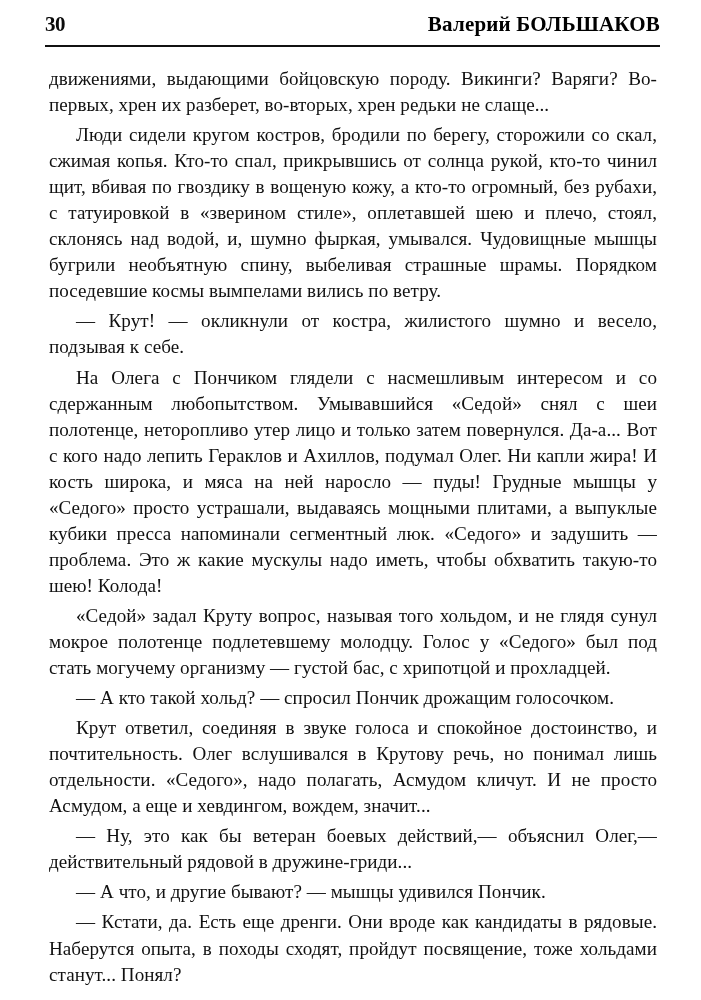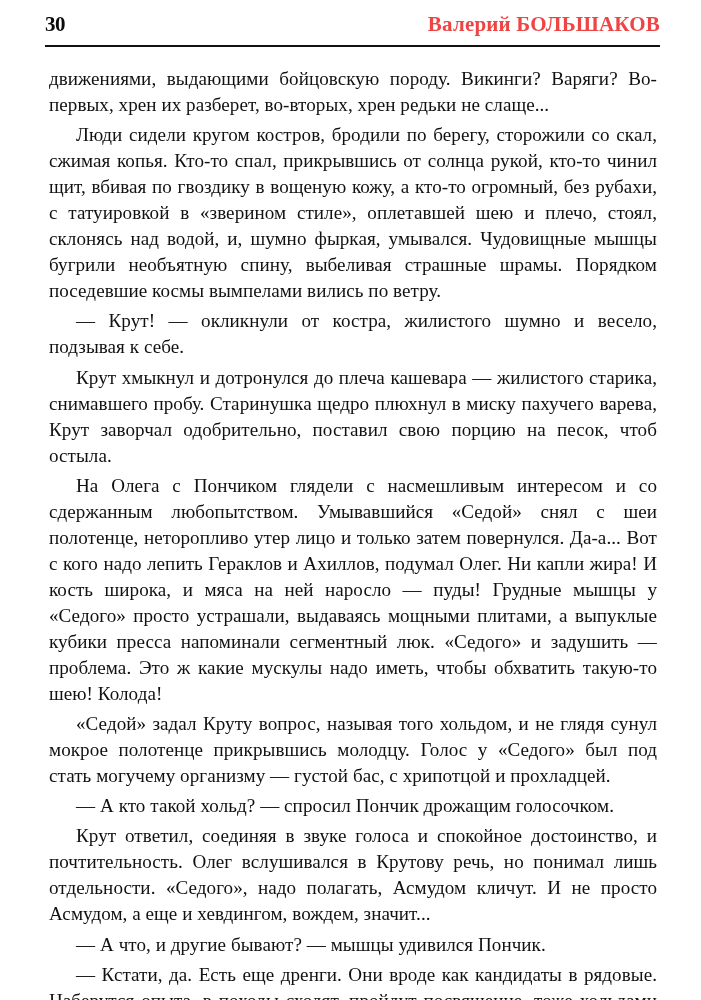--- a/index.html
+++ b/index.html
@@ -46,21 +46,21 @@
     line-height: 24px;
     color: #0a0a0a;
   }
 
   .author {
     font-family: "Liberation Serif", "DejaVu Serif", serif;
     font-weight: bold;
     font-size: 21px;
     line-height: 24px;
     letter-spacing: 0.2px;
-    color: #ef4444;
+    color: #000000;
     white-space: pre;
   }
 
   .head-rule {
     position: absolute;
     left: 45px;
     right: 41px;
     top: 45px;
     height: 0;
     border-top: 2px solid #111111;
@@ -111,23 +111,23 @@
     <span class="folio">30</span>
     <span class="author">Валерий БОЛЬШАКОВ</span>
   </div>
 
   <div class="head-rule"></div>
 
   <div class="textblock">
     <p class="para noindent">движениями, выдающими бойцовскую породу. Викинги? Варяги? Во-первых, хрен их разберет, во-вторых, хрен редьки не слаще...</p>
     <p class="para">Люди сидели кругом костров, бродили по берегу, сторожили со скал, сжимая копья. Кто-то спал, прикрывшись от солнца рукой, кто-то чинил щит, вбивая по гвоздику в вощеную кожу, а кто-то огромный, без рубахи, с татуировкой в «зверином стиле», оплетавшей шею и плечо, стоял, склонясь над водой, и, шумно фыркая, умывался. Чудовищные мышцы бугрили необъятную спину, выбеливая страшные шрамы. Порядком поседевшие космы вымпелами вились по ветру.</p>
     <p class="para">— Крут! — окликнули от костра, жилистого шумно и весело, подзывая к себе.</p>
-    <p class="para">Крут хмыкнул и дотронулся до плеча кашевара — жилистого старика, снимавшего пробу. Старинушка щедро плюхнул в миску пахучего варева, Крут заворчал одобрительно, поставил свою порцию на песок, чтоб остыла.</p>
     <p class="para">На Олега с Пончиком глядели с насмешливым интересом и со сдержанным любопытством. Умывавшийся «Седой» снял с шеи полотенце, неторопливо утер лицо и только затем повернулся. Да-а... Вот с кого надо лепить Гераклов и Ахиллов, подумал Олег. Ни капли жира! И кость широка, и мяса на ней наросло — пуды! Грудные мышцы у «Седого» просто устрашали, выдаваясь мощными плитами, а выпуклые кубики пресса напоминали сегментный люк. «Седого» и задушить — проблема. Это ж какие мускулы надо иметь, чтобы обхватить такую-то шею! Колода!</p>
-    <p class="para">«Седой» задал Круту вопрос, называя того хольдом, и не глядя сунул мокрое полотенце прикрывшись молодцу. Голос у «Седого» был под стать могучему организму — густой бас, с хрипотцой и прохладцей.</p>
+    <p class="para">«Седой» задал Круту вопрос, называя того хольдом, и не глядя сунул мокрое полотенце подлетевшему молодцу. Голос у «Седого» был под стать могучему организму — густой бас, с хрипотцой и прохладцей.</p>
     <p class="para">— А кто такой хольд? — спросил Пончик дрожащим голосочком.</p>
     <p class="para">Крут ответил, соединяя в звуке голоса и спокойное достоинство, и почтительность. Олег вслушивался в Крутову речь, но понимал лишь отдельности. «Седого», надо полагать, Асмудом кличут. И не просто Асмудом, а еще и хевдингом, вождем, значит...</p>
+    <p class="para">— Ну, это как бы ветеран боевых действий,— объяснил Олег,— действительный рядовой в дружине-гриди...</p>
     <p class="para">— А что, и другие бывают? — мышцы удивился Пончик.</p>
     <p class="para">— Кстати, да. Есть еще дренги. Они вроде как кандидаты в рядовые. Наберутся опыта, в походы сходят, пройдут посвящение, тоже хольдами станут... Понял?</p>
 
   </div>
 
 </div>
 
 </body></html>

